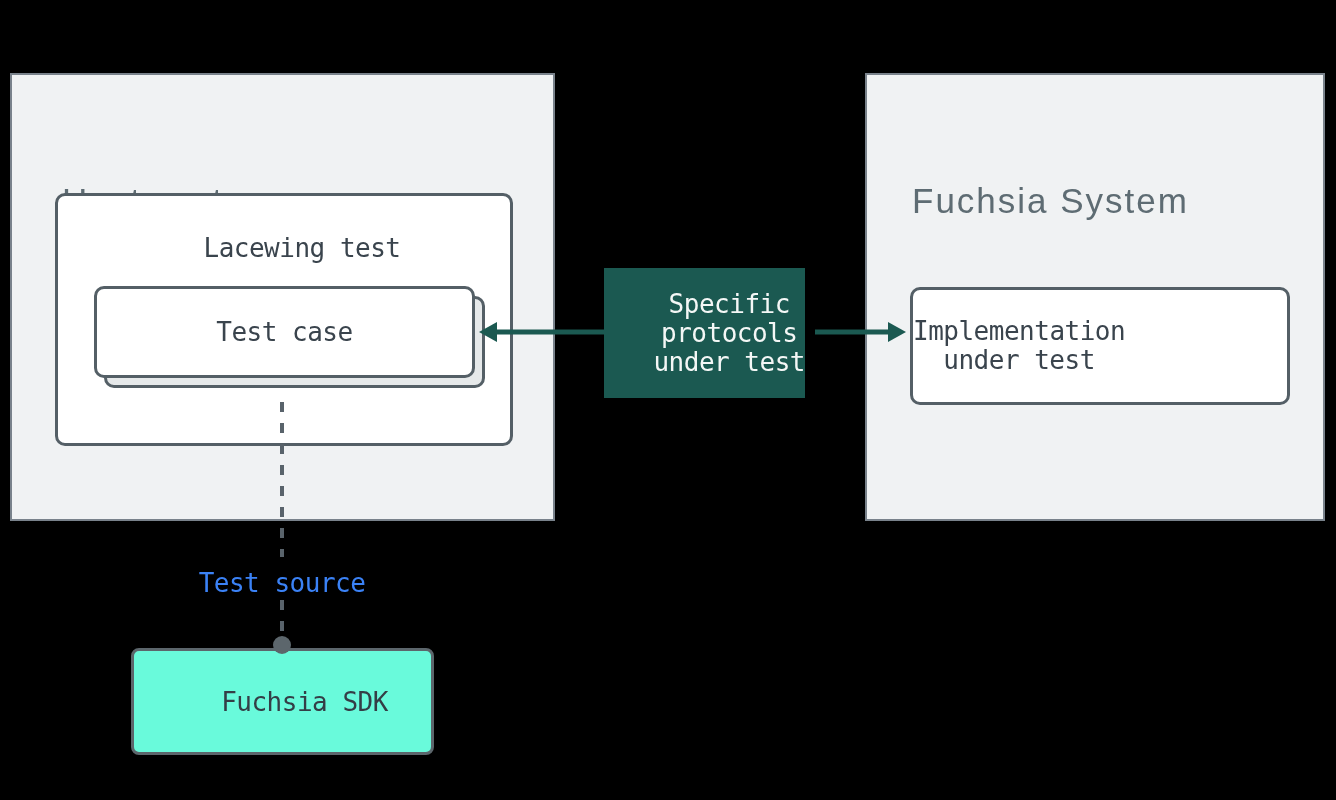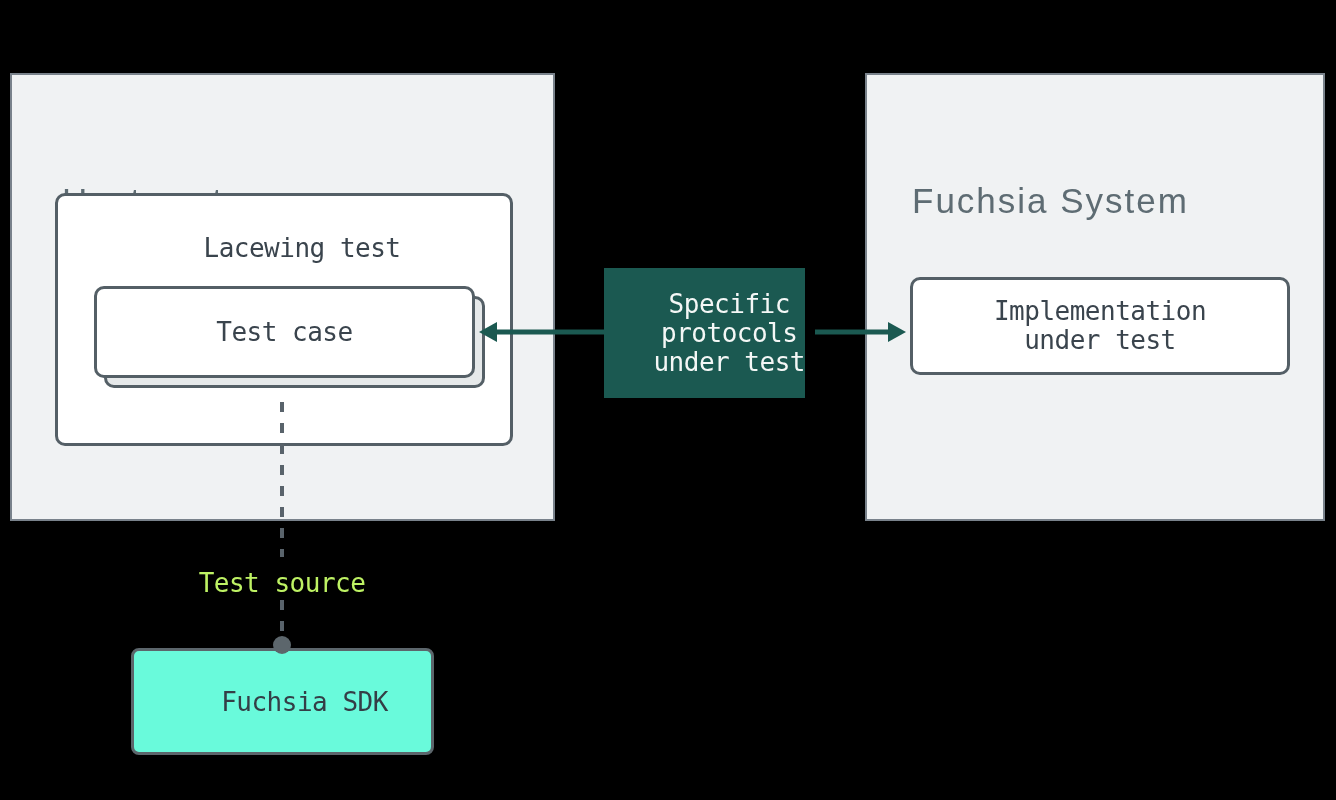--- a/index.html
+++ b/index.html
@@ -73,36 +73,36 @@
     text-align: center;
   }
   #protocols-box .label {
     color: #F4F7F6;
     white-space: pre-line;
     line-height: 29px;
   }
 
   #implementation-box {
     position: absolute;
-    left: 43px; top: 202px;
-    width: 380px; height: 98px;
+    left: 43px; top: 212px;
+    width: 380px; height: 118px;
     background: #FFFFFF;
     border: 3px solid #545F66;
     border-radius: 10px;
-    display: flex; align-items: center; justify-content: center;
+    display: flex; align-items: center; justify-content: flex-start;
     text-align: center;
   }
   #implementation-box .label { white-space: pre-line; line-height: 29px; }
 
   #test-source-label {
     position: absolute;
     left: 132px; top: 568px;
     width: 300px;
     text-align: center;
-    color: #bef264;
+    color: #3b82f6;
     white-space: nowrap;
   }
 
   #fuchsia-sdk-box {
     position: absolute;
     left: 131px; top: 648px;
     width: 303px; height: 107px;
     background: #69FADB;
     border: 3px solid #5C666C;
     border-radius: 8px;

